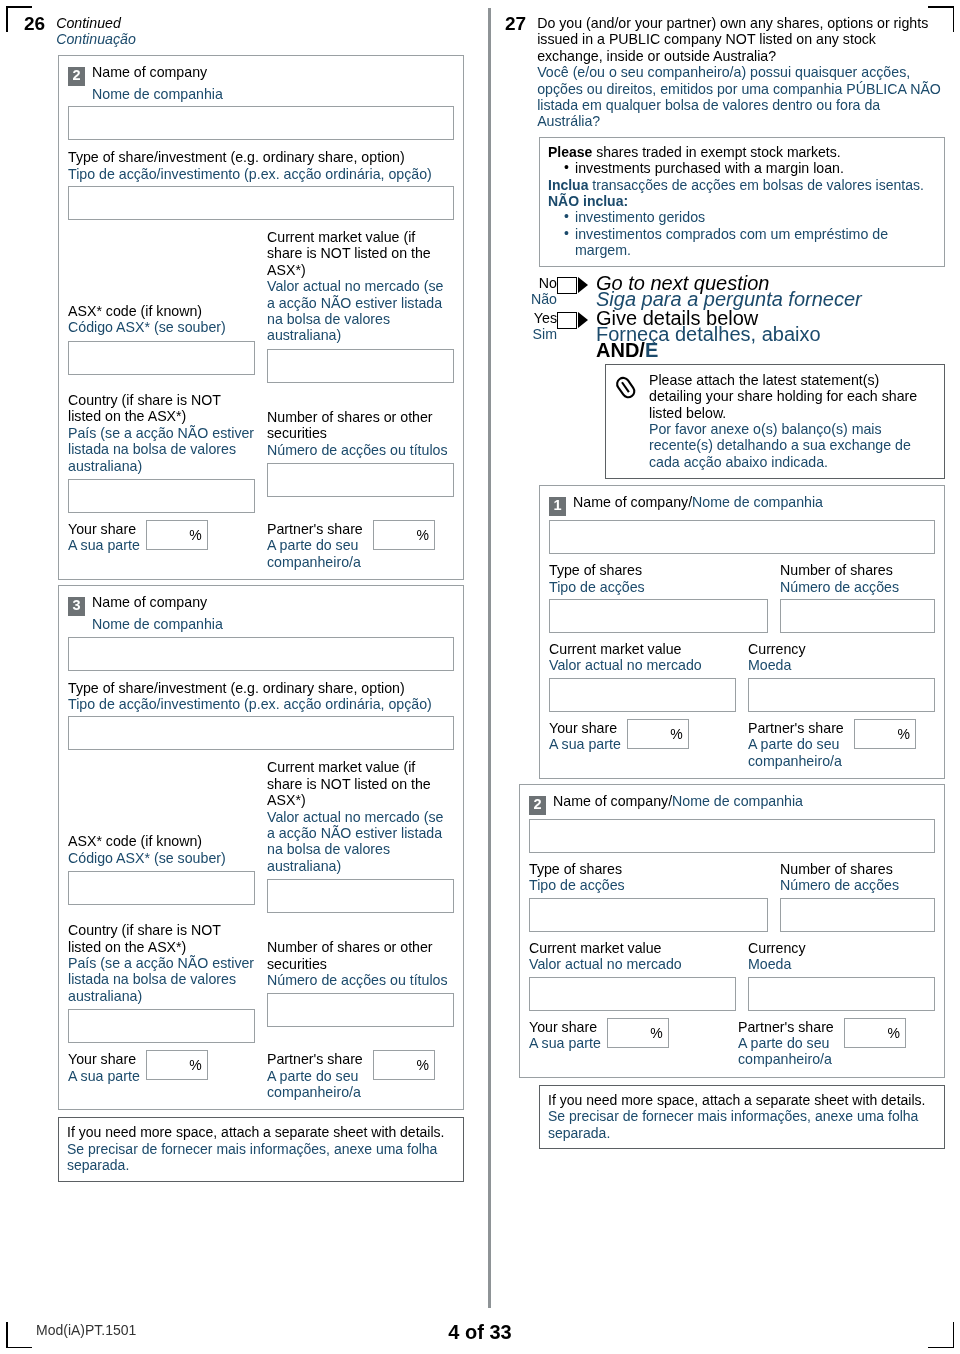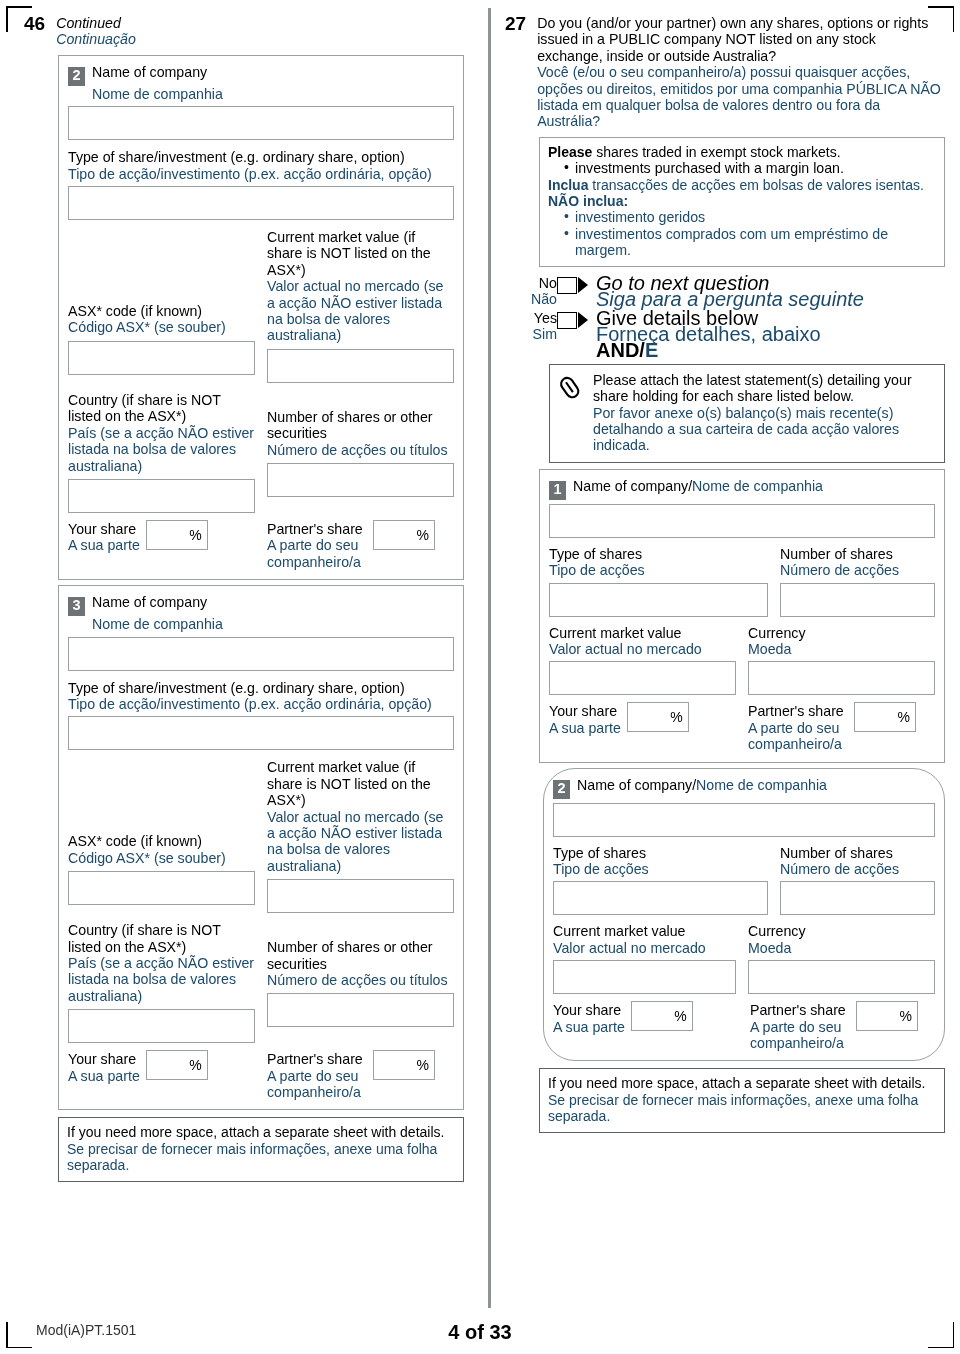--- a/index.html
+++ b/index.html
@@ -97,21 +97,21 @@
   }
   .arrow {
     position:absolute; left:21px; top:2px;
     width:0;height:0;border-top:8.5px solid transparent;
     border-bottom:8.5px solid transparent;border-left:10px solid #000;
   }
   .yntext { font-size:20px; line-height:16.4px; padding-left:7px; }
 
   
   .attach {
-    border:1.5px solid #5b6063; margin-left:44px; margin-top:5px;
+    border:1.5px solid #5b6063; margin-left:100px; margin-top:5px;
     padding:7px 9px 8px 8px; display:flex; gap:9px;
   }
   .clip { flex:0 0 26px; padding-top:3px; }
   .attach-text { font-size:14.2px; line-height:16.4px; }
 
   
   .footer-code {
     position:absolute; left:36px; bottom:16px;
     font-size:14px; color:#333;
   }
@@ -147,21 +147,21 @@
   <div class="crop crop-br">
       <i class="h"></i>
       <i class="v"></i>
     </div>
 
   <div class="divider"></div>
 
   <div class="col-left">
 
     <div class="q-head">
-      <div class="qnum">46</div>
+      <div class="qnum">26</div>
       <div style="padding-top:1px;">
         <div class="qtext italic en">Continued</div>
         <div class="qtext italic pt">Continuação</div>
       </div>
     </div>
 
     <div class="frame" style="margin-left:34px; margin-top:7px;">
       <div>
         <span class="badge">2</span><span class="lbl en">Name of company</span>
         <div class="lbl pt" style="margin-left:24px;">Nome de companhia</div>
@@ -321,21 +321,21 @@
         <div class="ynlabels">
           <div class="en">No</div>
           <div class="pt">Não</div>
         </div>
         <div class="ckwrap">
           <span class="ckbox"></span>
           <span class="arrow"></span>
         </div>
         <div class="yntext">
           <div class="ital en">Go to next question</div>
-          <div class="ital pt">Siga para a pergunta seguinte</div>
+          <div class="ital pt">Siga para a pergunta fornecer</div>
         </div>
       </div>
 
       <div class="ynrow" style="margin-top:2px;">
         <div class="ynlabels">
           <div class="en">Yes</div>
           <div class="pt">Sim</div>
         </div>
         <div class="ckwrap">
           <span class="ckbox"></span>
@@ -353,21 +353,21 @@
       <div class="clip">
         <svg width="24" height="26" viewBox="0 0 24 26">
           <g transform="rotate(-35 12 13)">
             <rect x="6" y="2" width="12" height="21" rx="6" ry="6" fill="none" stroke="#000" stroke-width="2.1"></rect>
             <line x1="12" y1="6" x2="12" y2="18" stroke="#000" stroke-width="2.1"></line>
           </g>
         </svg>
       </div>
       <div class="attach-text">
         <div class="en">Please attach the latest statement(s) detailing your share holding for each share listed below.</div>
-        <div class="pt">Por favor anexe o(s) balanço(s) mais recente(s) detalhando a sua carteira de cada acção valores indicada.</div>
+        <div class="pt">Por favor anexe o(s) balanço(s) mais recente(s) detalhando a sua exchange de cada acção abaixo indicada.</div>
       </div>
     </div>
 
     <div class="frame" style="margin-left:34px; margin-top:6px;">
       <div>
         <span class="badge">1</span><span class="lbl"><span class="en">Name of company/</span><span class="pt">Nome de companhia</span></span>
       </div>
       <div class="box" style="margin-top:4px;"></div>
 
       <div class="row2" style="margin-top:8px;">
@@ -411,21 +411,21 @@
             <div class="lbl en">Partner's share</div>
             <div class="lbl pt" style="width:100px;">A parte do seu companheiro/a</div>
           </div>
           <div class="pctbox" style="width:62px;">
             <span class="pct">%</span>
           </div>
         </div>
       </div>
     </div>
 
-    <div class="frame" style="margin-left:38px; margin-top:5px;border-radius:32px;">
+    <div class="frame" style="margin-left:14px; margin-top:5px;">
       <div>
         <span class="badge">2</span><span class="lbl"><span class="en">Name of company/</span><span class="pt">Nome de companhia</span></span>
       </div>
       <div class="box" style="margin-top:4px;"></div>
 
       <div class="row2" style="margin-top:8px;">
         <div>
           <div class="lbl en">Type of shares</div>
           <div class="lbl pt">Tipo de acções</div>
           <div class="box" style="margin-top:4px;"></div>

